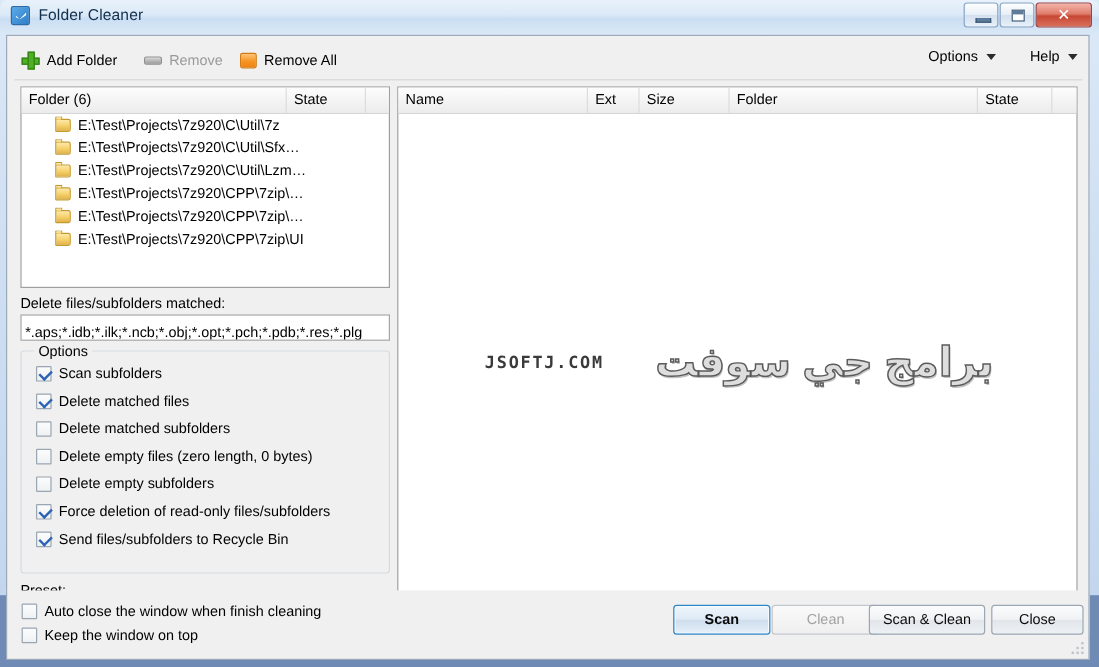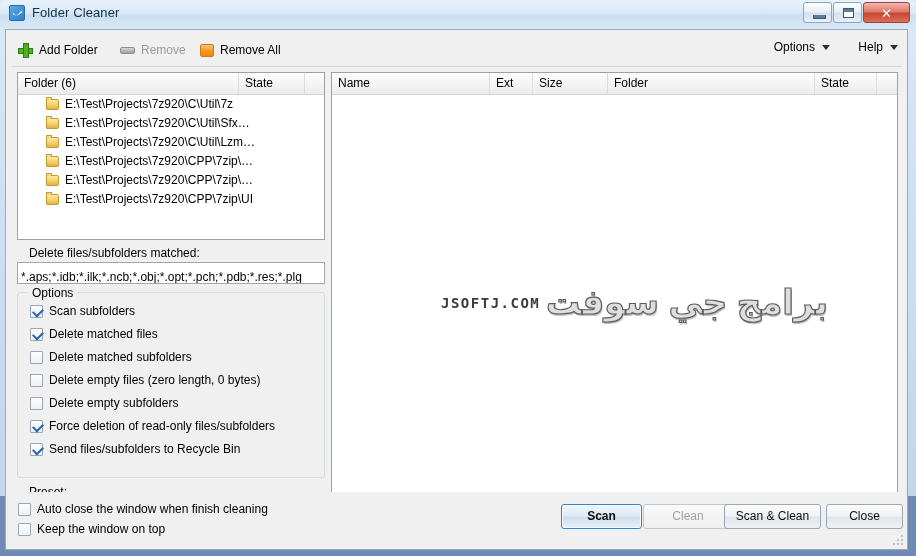--- a/index.html
+++ b/index.html
@@ -89,21 +89,21 @@
   .lv-row{height:19px;line-height:19px;display:flex;align-items:center;padding-left:28px;font-size:12px;white-space:nowrap;}
   .fico{
     position:relative;width:13px;height:11px;margin-right:6px;flex:0 0 auto;
     background:linear-gradient(180deg,#ffe9a8 0%,#f5cf6a 55%,#e0b348 100%);
     border:1px solid #c49a2e;border-radius:1px 2px 2px 1px;box-sizing:border-box;
   }
   .fico:before{content:"";position:absolute;left:-1px;top:-3px;width:6px;height:3px;
     background:linear-gradient(180deg,#ffe9a8,#edc75f);border:1px solid #c49a2e;border-bottom:none;border-radius:1px 1px 0 0;box-sizing:border-box;}
 
   
-  .lbl{position:absolute;font-size:12px;margin-left:12px;}
+  .lbl{position:absolute;font-size:12px;}
   .txtbox{
     position:absolute;background:#fff;border:1px solid #a6a6a6;box-sizing:border-box;
     font-size:12px;line-height:20px;padding:4px 3px;white-space:nowrap;overflow:hidden;
   }
   .groupbox{position:absolute;border:1px solid #d5dbe2;border-radius:3px;box-sizing:border-box;background:transparent;}
   .group-title{position:absolute;font-size:12px;background:#f0f0f0;padding:0 4px;}
   .cb{position:absolute;display:flex;align-items:center;font-size:12px;cursor:default;}
   .box{
     width:13px;height:13px;margin-right:6px;flex:0 0 auto;box-sizing:border-box;
     background:linear-gradient(180deg,#fcfcfc 0%,#eef1f3 100%);
@@ -132,21 +132,21 @@
     background:linear-gradient(180deg,#fafafa 0%,#f4f4f4 50%,#efefef 100%);}
   .btn.default{
     border:1px solid #2f87c9;font-weight:bold;
     background:linear-gradient(180deg,#eef6fc 0%,#dfeaf5 47%,#cfdeee 53%,#e6f0f9 100%);
     box-shadow:inset 0 0 0 1px #f4fafe;
   }
 
   
   .wm{position:absolute;user-select:none;pointer-events:none;}
   .wm-lat{left:398px;top:265px;font-family:"DejaVu Sans Mono","Liberation Mono",monospace;
-    font-size:14px;letter-spacing:1.5px;color:#3a3a3a;font-weight:bold;margin-left:37px;}
+    font-size:14px;letter-spacing:1.5px;color:#3a3a3a;font-weight:bold;}
   .wm-ar{left:540px;top:252px;font-size:34px;color:#dedede;font-weight:bold;
     -webkit-text-stroke:1.2px #5b5b5b;text-shadow:1px 2px 0 rgba(120,120,120,.45);direction:rtl;}
   .grip{position:absolute;right:3px;bottom:3px;width:12px;height:12px;opacity:.5;}
 </style>
 </head>
 <body>
 
 <div class="app">
 
   <div class="titlebar">

